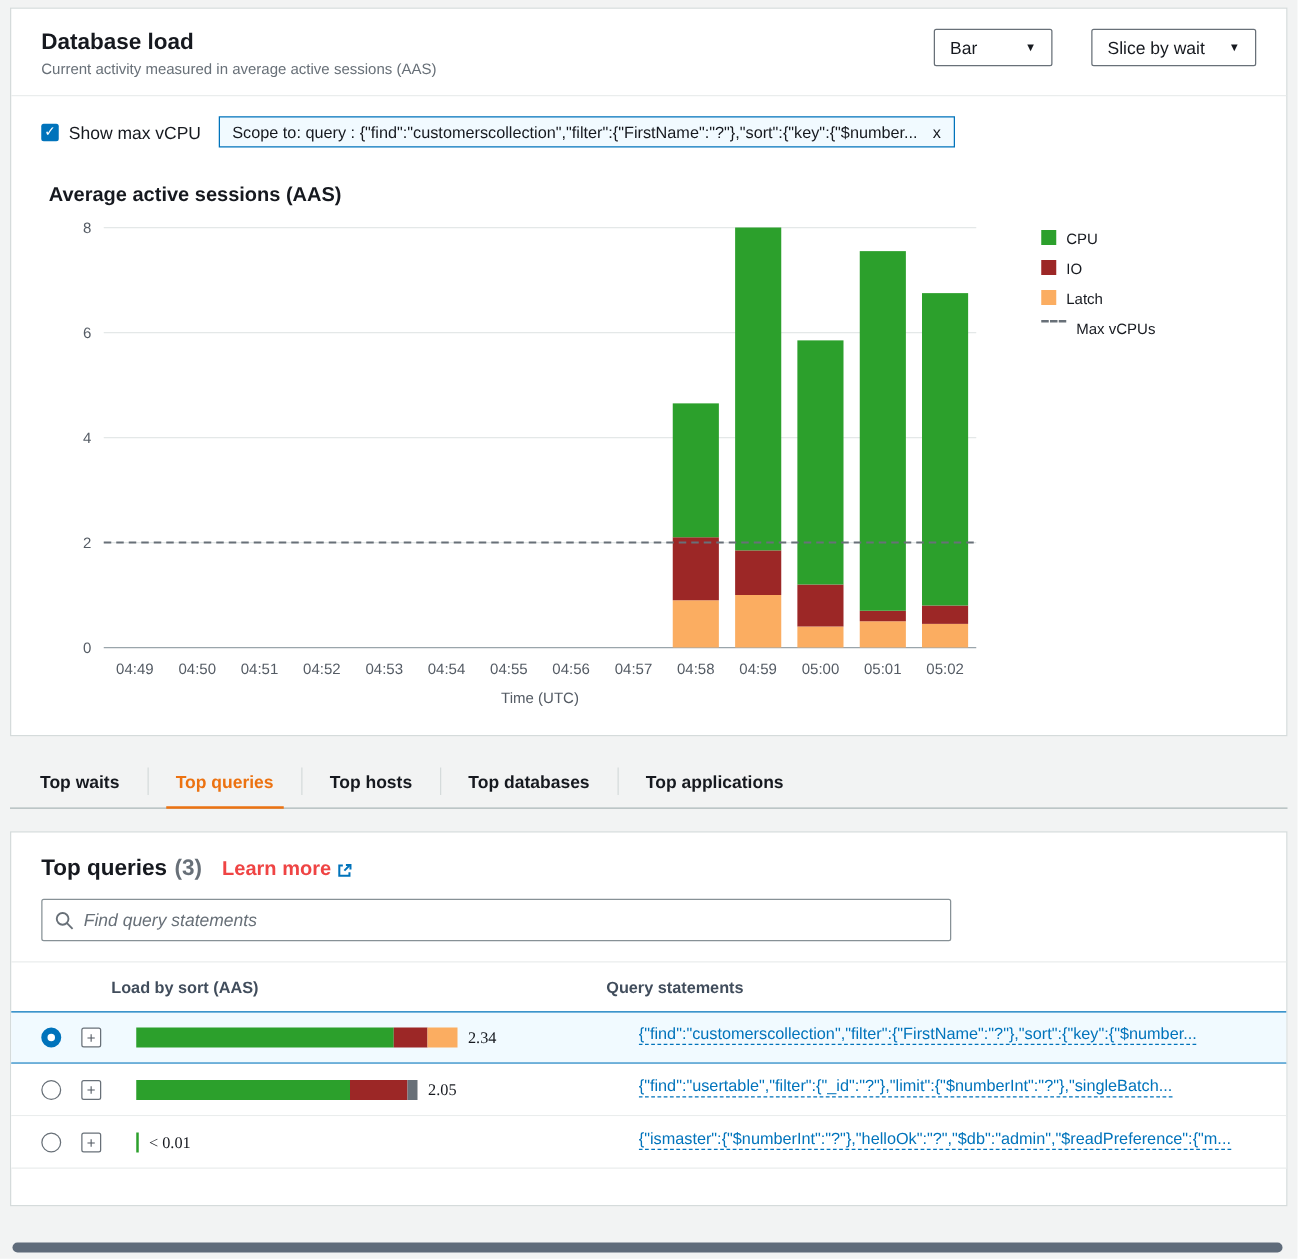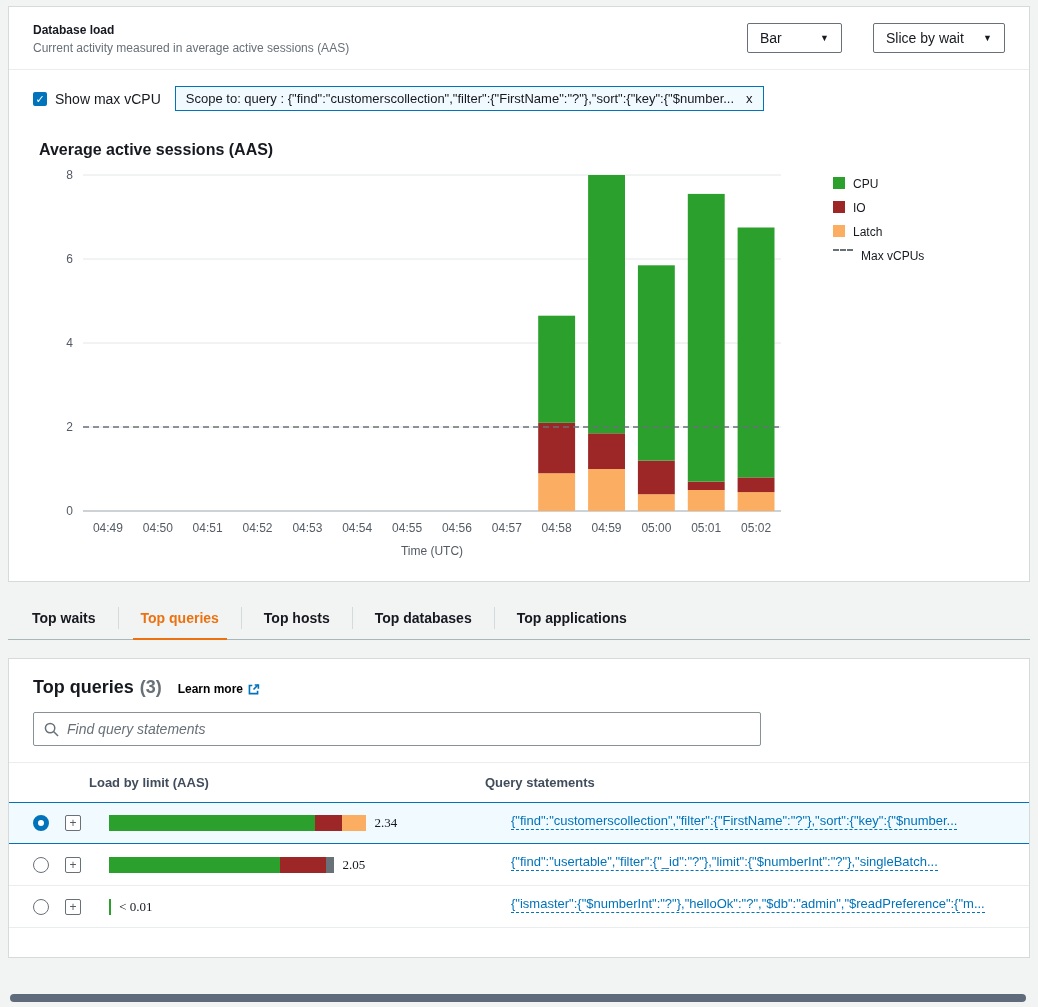--- a/index.html
+++ b/index.html
@@ -9,21 +9,21 @@
     font-family: "Liberation Sans", sans-serif;
     color: #16191f;
     position: relative;
     overflow: hidden;
   }
   .panel { background: #fff; border: 1px solid #d5dbdb; margin: 6px 8px 0; }
 
   
   .top-panel { padding: 16px 24px 20px; }
   .header-row { display: flex; justify-content: space-between; align-items: flex-start; }
-  .page-title { font-size: 12px; font-weight: bold; color: #16191f; }
+  .page-title { font-size: 18px; font-weight: bold; color: #16191f; }
   .page-subtitle { font-size: 12px; color: #687078; margin-top: 4px; }
   .header-controls { display: flex; gap: 16px; }
   .dropdown {
     display: flex; align-items: center; justify-content: space-between;
     background: #fff; border: 1px solid #687078; border-radius: 2px;
     padding: 6px 12px; font-size: 14px; color: #16191f; cursor: pointer;
     font-family: inherit;
     margin-left: 15px;
   }
   .dropdown.small { min-width: 95px; }
@@ -67,21 +67,21 @@
   }
   .tab.active { color: #ec7211; border-bottom-color: #ec7211; }
   .tab-sep { width: 1px; height: 22px; background: #d5dbdb; margin: 0 14px; }
 
   
   .queries-panel { margin-top: 18px; padding-top: 18px; min-height: 300px; }
   .qp-header { display: flex; align-items: baseline; padding: 0 24px; gap: 6px; }
   .qp-title { font-size: 18px; font-weight: bold; }
   .qp-count { font-size: 18px; font-weight: bold; color: #687078; }
   .learn-more { display: flex; align-items: center; gap: 4px; margin-left: 10px; cursor: pointer; text-decoration: none; }
-  .learn-more span { font-size: 12px; font-weight: bold; color: #000000; }
+  .learn-more span { font-size: 16px; font-weight: bold; color: #ef4444; }
 
   .search-box {
     margin: 14px 24px 16px; width: 728px; height: 34px;
     border: 1px solid #879196; border-radius: 2px;
     display: flex; align-items: center; gap: 8px; padding: 0 10px; background: #fff;
   }
   .search-box input {
     border: none; outline: none; flex: 1; font-size: 14px; font-family: inherit; color: #16191f; background: transparent;
   }
   .search-box input::placeholder { font-style: italic; color: #687078; }
@@ -254,21 +254,21 @@
   <div class="search-box">
     <svg width="15" height="15" viewBox="0 0 16 16">
       <circle cx="6.5" cy="6.5" r="5" fill="none" stroke="#687078" stroke-width="1.6"></circle>
       <line x1="10.2" y1="10.2" x2="15" y2="15" stroke="#687078" stroke-width="1.6"></line>
     </svg>
     <input type="text" placeholder="Find query statements" style="">
   </div>
 
   <div class="thead">
     <div class="h-spacer"></div>
-    <div class="h-load">Load by limit (AAS)</div>
+    <div class="h-load">Load by sort (AAS)</div>
     <div class="h-query">Query statements</div>
   </div>
 
   <div class="trow selected">
     <div class="cell-radio">
       <span class="radio checked"></span>
     </div>
     <div class="cell-expand">
       <button class="expand-btn">+</button>
     </div>

